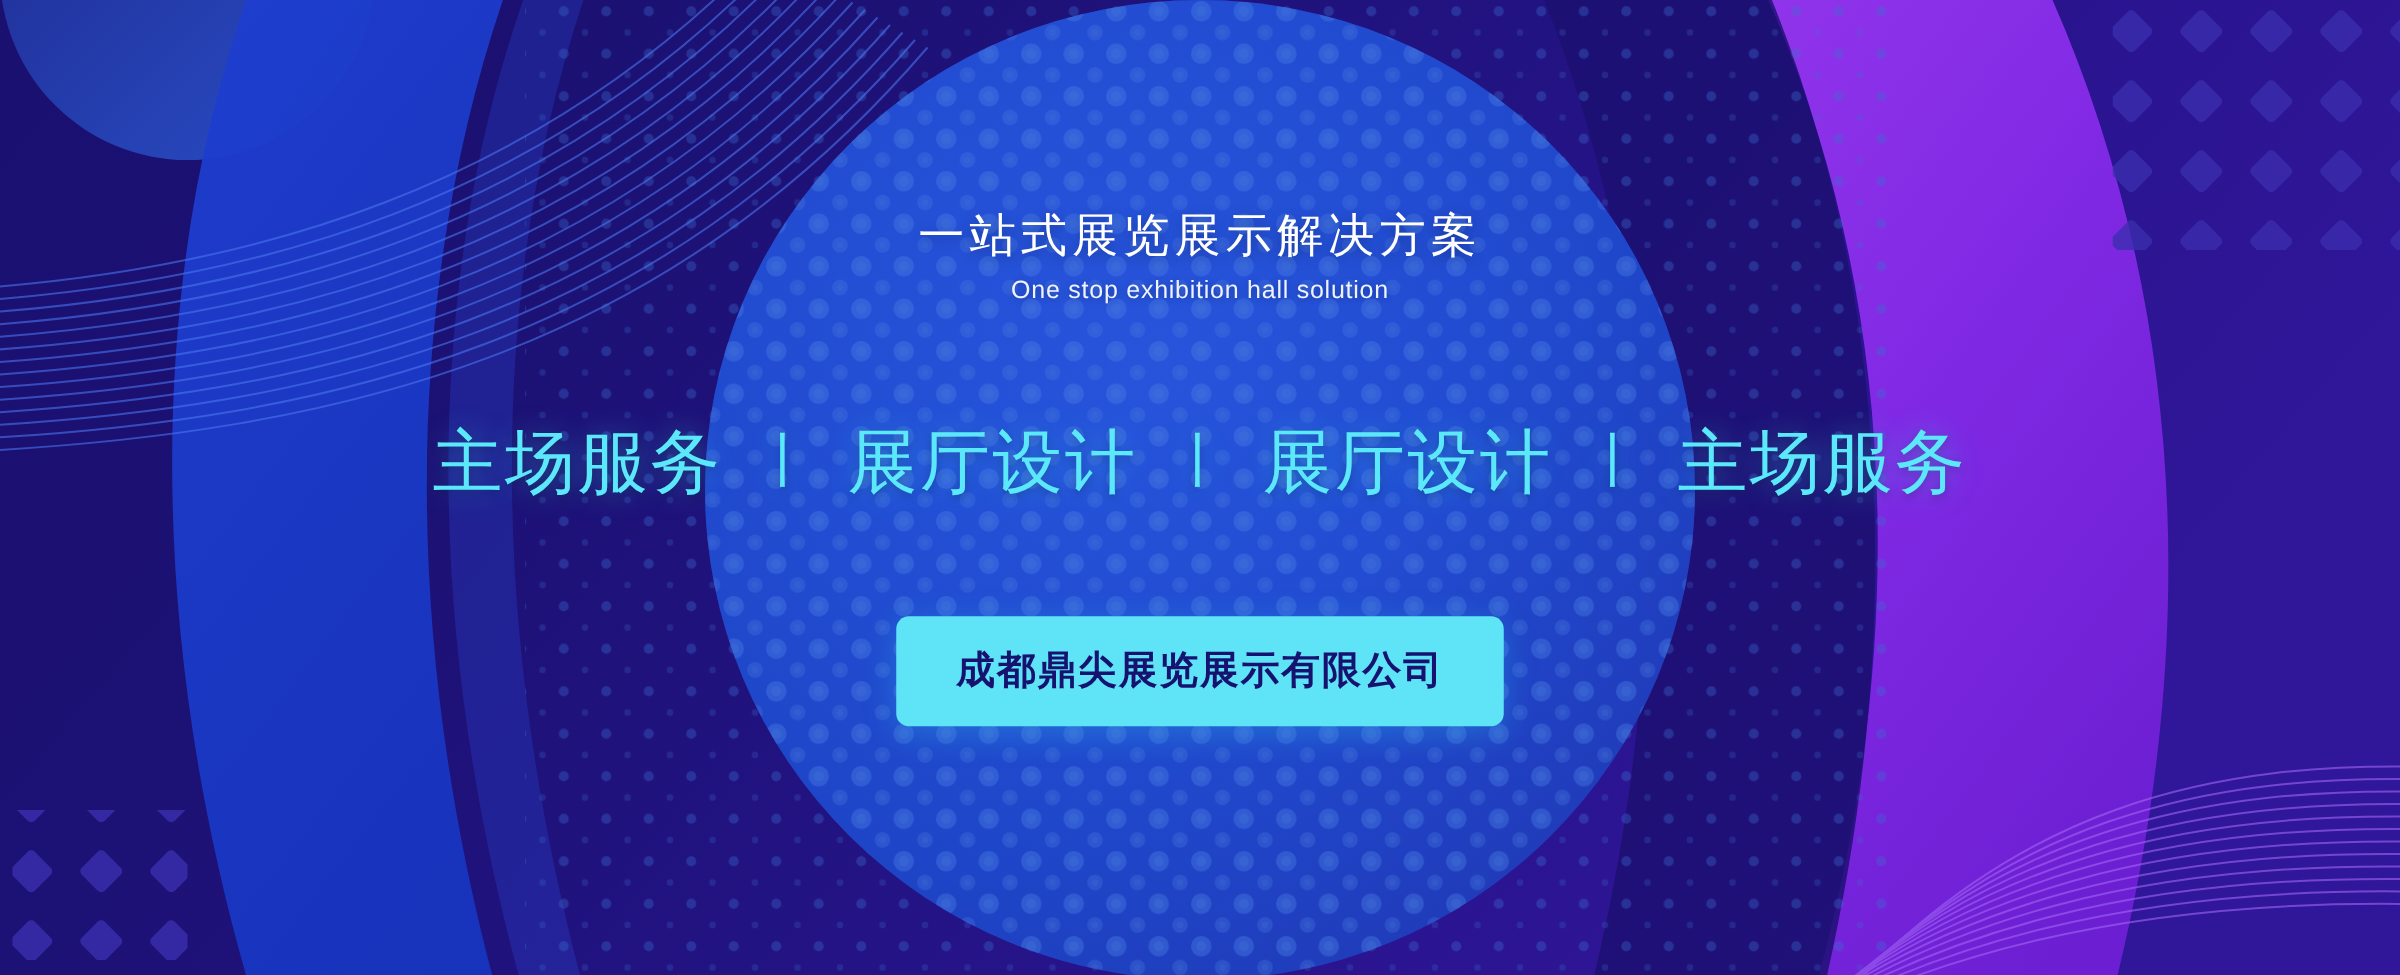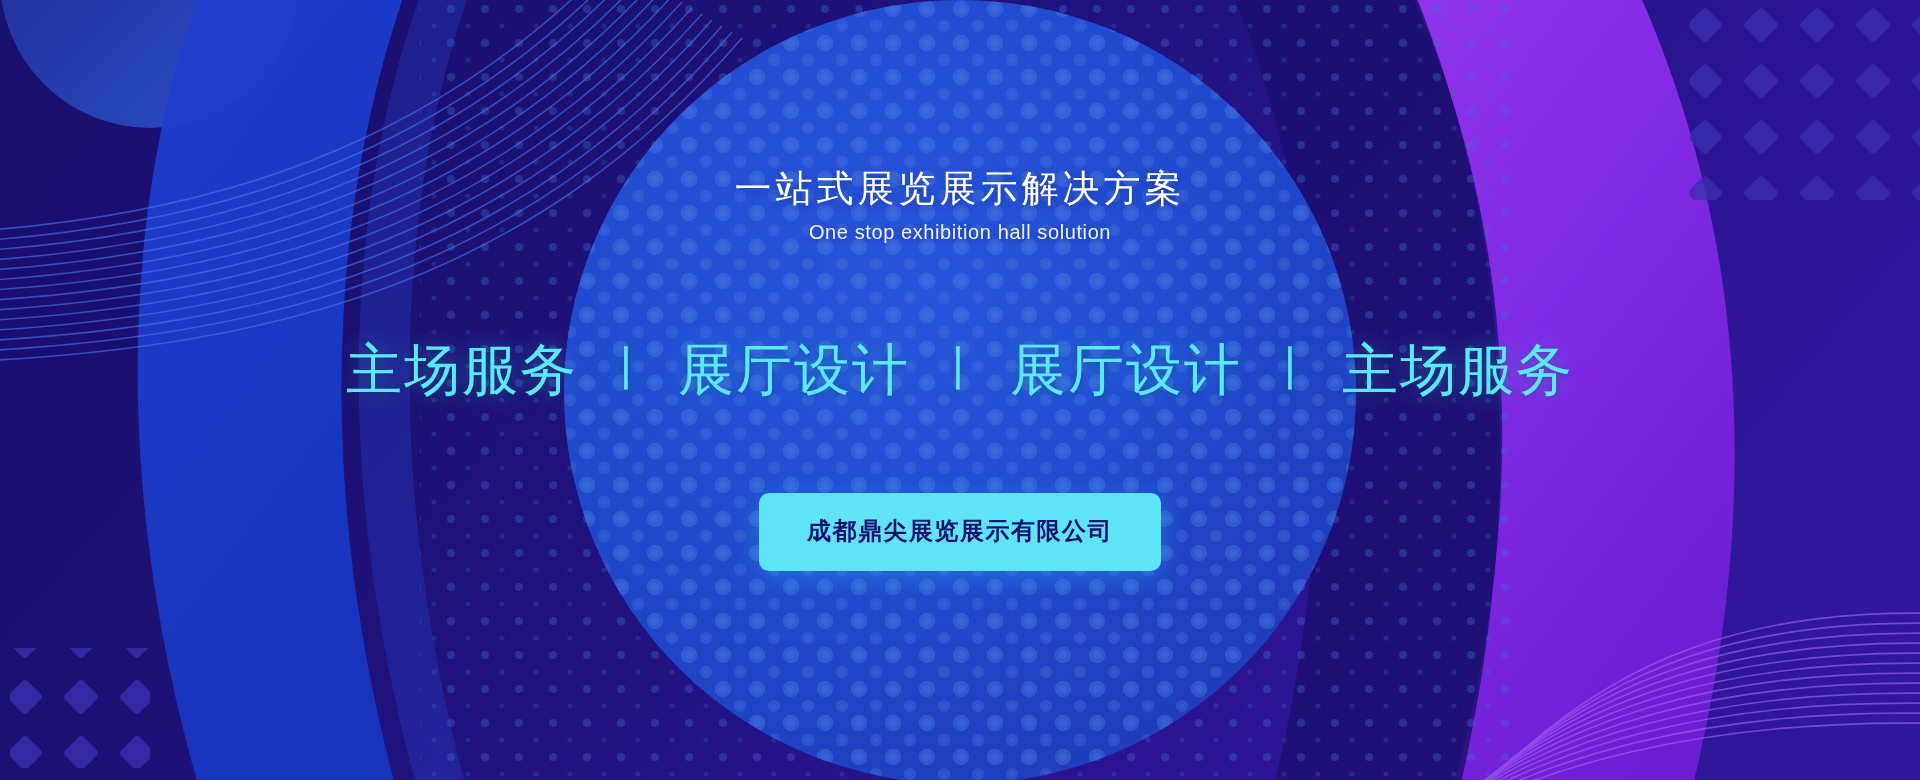--- a/index.html
+++ b/index.html
@@ -65,21 +65,21 @@
     margin:0 26px;
     font-size:46px;
     transform:translateY(-2px);
     color:#5BE8FA;
   }
 
   #cta {
     margin-top:84px;
     background:#5FE3F7;
     color:#151270;
-    font-size:24px;
+    font-size:31px;
     font-weight:700;
     letter-spacing:1.5px;
     padding:22px 48px 24px;
     border-radius:10px;
     border:none;
     font-family:Liberation Sans, sans-serif;
     white-space:nowrap;
     box-shadow:0 6px 26px rgba(40,200,240,0.30);
     cursor:pointer;
   }

